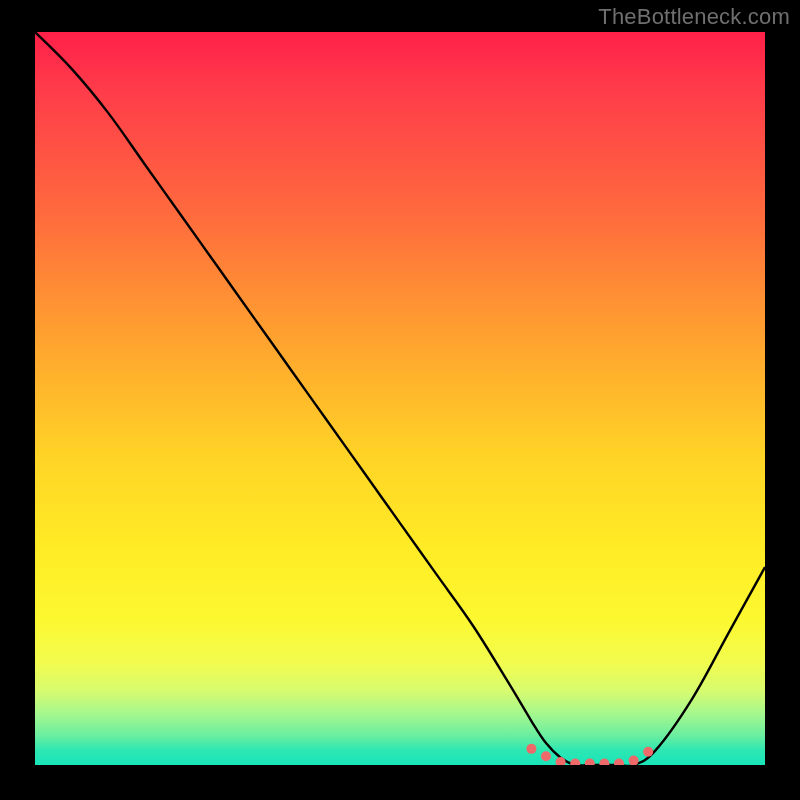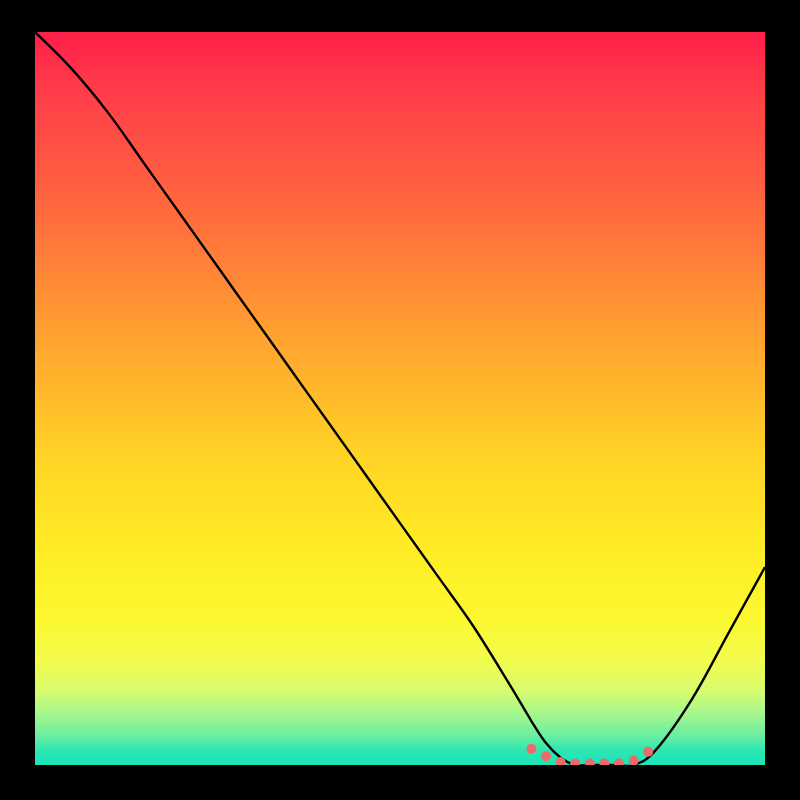--- a/index.html
+++ b/index.html
@@ -63,20 +63,21 @@
     top: 0;
     width: 100%;
     height: 100%;
     z-index: 3;
   }
 </style>
 </head>
 <body>
 
 <div class="frame">
+  <div class="watermark">TheBottleneck.com</div>
 
   <div class="plot-area">
     <div class="gradient-bg"></div>
 
     <svg class="curve" viewBox="0 0 730 733" preserveAspectRatio="none">
       <path d="M 0.00 0.00 C 6.57 6.60, 23.36 22.14, 36.50 36.65 C 49.64 51.16, 59.86 63.48, 73.00 80.63 C 86.14 97.78, 96.36 113.47, 109.50 131.94 C 122.64 150.41, 132.86 164.78, 146.00 183.25 C 159.14 201.72, 169.36 216.09, 182.50 234.56 C 195.64 253.03, 205.86 267.40, 219.00 285.87 C 232.14 304.34, 242.36 318.71, 255.50 337.18 C 268.64 355.65, 278.86 370.02, 292.00 388.49 C 305.14 406.96, 315.36 421.33, 328.50 439.80 C 341.64 458.27, 351.86 472.64, 365.00 491.11 C 378.14 509.58, 388.36 523.95, 401.50 542.42 C 414.64 560.89, 424.86 573.94, 438.00 593.73 C 451.14 613.52, 463.99 635.22, 474.50 652.37 C 485.01 669.52, 489.83 678.46, 496.40 689.02 C 502.97 699.58, 505.74 704.41, 511.00 711.01 C 516.26 717.61, 520.34 721.71, 525.60 725.67 C 530.86 729.63, 534.94 731.68, 540.20 733.00 C 545.46 734.32, 549.54 733.00, 554.80 733.00 C 560.06 733.00, 564.14 733.00, 569.40 733.00 C 574.66 733.00, 578.74 733.00, 584.00 733.00 C 589.26 733.00, 592.03 735.64, 598.60 733.00 C 605.17 730.36, 609.99 730.21, 620.50 718.34 C 631.01 706.47, 643.86 688.14, 657.00 667.03 C 670.14 645.92, 680.36 624.81, 693.50 601.06 C 706.64 577.31, 723.43 546.96, 730.00 535.09" fill="none" stroke="#000" stroke-width="2.4"></path>
       <g>
           <circle cx="496.40" cy="716.87" r="5" fill="#ee6a6a"></circle>
           <circle cx="511.00" cy="724.20" r="5" fill="#ee6a6a"></circle>
           <circle cx="525.60" cy="730.07" r="5" fill="#ee6a6a"></circle>

